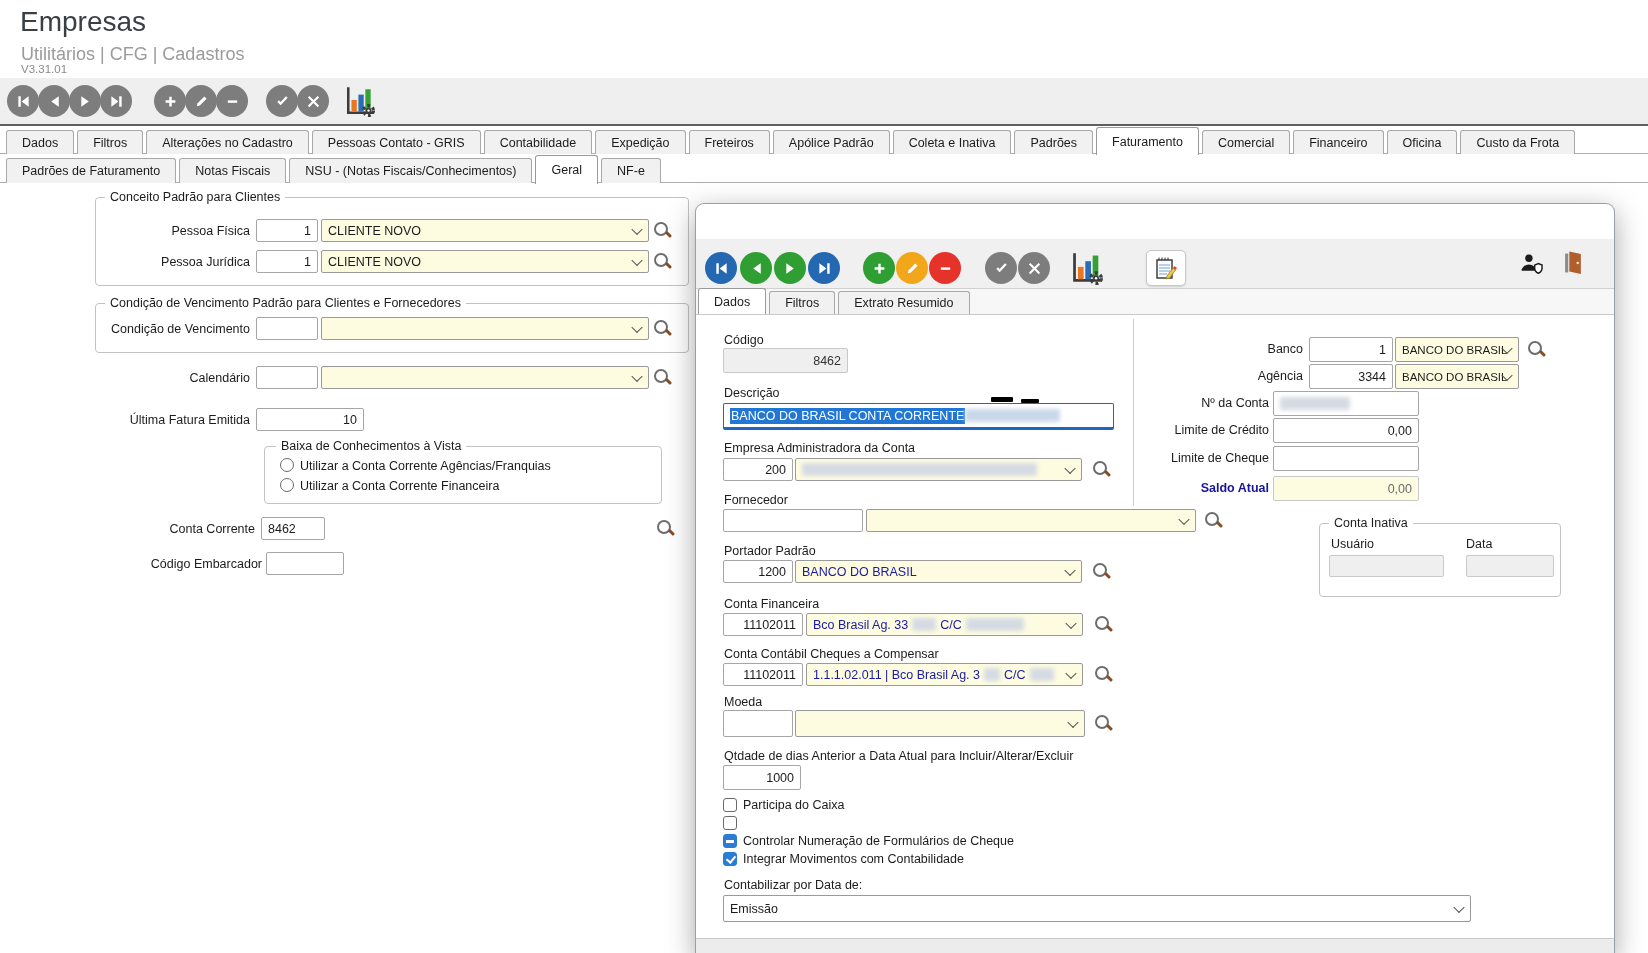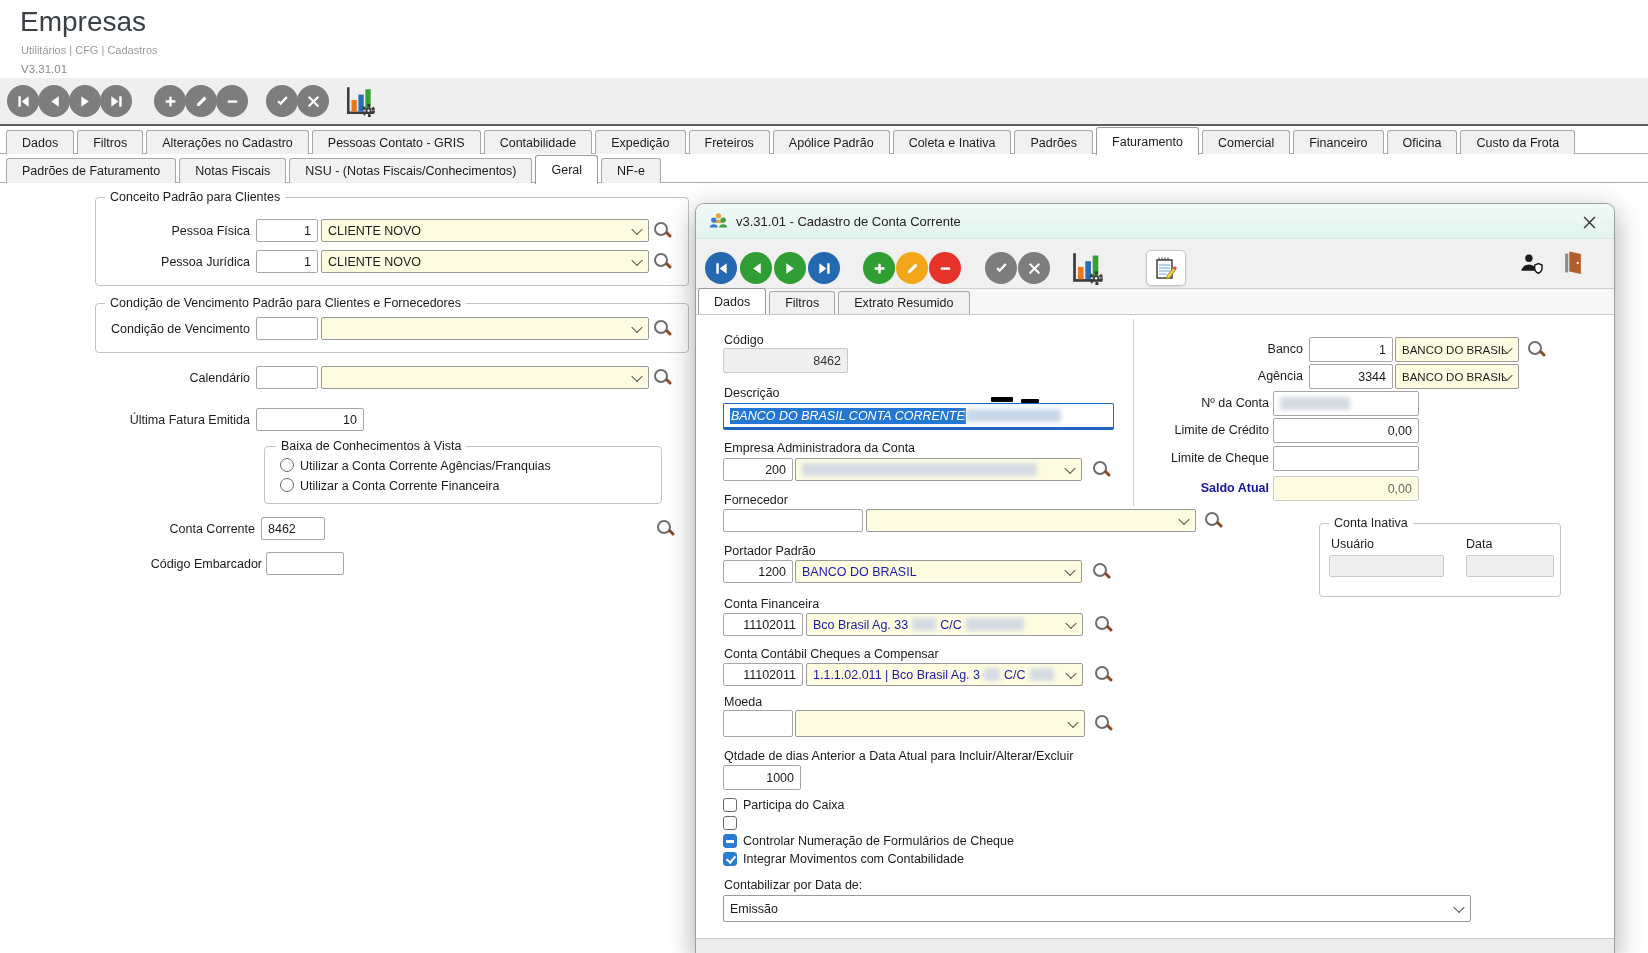--- a/index.html
+++ b/index.html
@@ -35,41 +35,41 @@
        font:12.5px "Liberation Sans",sans-serif;position:relative;}
   .tab.act{height:28px;margin-top:-3px;background:#fff;z-index:2;border-color:#9a9a9a;}
   .rd{position:absolute;width:14px;height:14px;border:1px solid #6a6a6a;border-radius:50%;background:#fff;box-sizing:border-box;}
   .ck{position:absolute;width:14px;height:14px;border:1px solid #6a6a6a;border-radius:3px;background:#fff;box-sizing:border-box;}
   .ck.on{background:#2b7cd3;border-color:#2b7cd3;}
   .ck.on::after{content:"";position:absolute;left:4px;top:1px;width:4px;height:7px;border-right:2px solid #fff;
        border-bottom:2px solid #fff;transform:rotate(40deg);}
   .ck.ind{background:#2b7cd3;border-color:#2b7cd3;}
   .ck.ind::after{content:"";position:absolute;left:2px;top:5px;width:8px;height:2.5px;background:#fff;}
   .rb{display:inline-block;height:13px;background:#d5dbe2;filter:blur(2px);border-radius:2px;flex:none;}
-  .sel{background:#2277d4;color:#fff;padding:1px 1px;font-style:italic;}
+  .sel{background:#2277d4;color:#fff;padding:1px 1px;}
   .bluetx{color:#1a1aa6;}
   .modal{position:absolute;left:695px;top:203px;width:918px;height:750px;background:#fff;
        border:1px solid #98a0a6;border-bottom:none;border-radius:9px 9px 0 0;box-shadow:0 8px 28px rgba(0,0,0,.35);}
   .mtitle{position:absolute;left:0;top:0;width:100%;height:35px;border-radius:9px 9px 0 0;
        background:linear-gradient(180deg,#f0faf7,#e2f3ee);border-bottom:1px solid #d8e8e3;box-sizing:border-box;}
   .mtbar{position:absolute;left:0;top:35px;width:100%;height:50px;background:#f0f0f0;border-bottom:1px solid #d0d0d0;box-sizing:border-box;}
   .mtabs{position:absolute;left:0;top:85px;width:100%;height:26px;display:flex;align-items:flex-end;
        padding-left:2px;box-sizing:border-box;border-bottom:1px solid #c9c9c9;background:#f7f7f7;}
   .dash{position:absolute;background:#000;border-radius:1px;}
   .npbtn{position:absolute;width:38px;height:34px;background:#fff;border:1px solid #c6c6c6;border-radius:5px;
        display:flex;align-items:center;justify-content:center;box-shadow:0 1px 2px rgba(0,0,0,.12);}
   .xbtn{position:absolute;width:26px;height:24px;display:flex;align-items:center;justify-content:center;}
 </style>
 </head>
 <body>
 
 <div class="screen">
 
   <div class="lb" style="left:20px;top:6px;font-size:28px;color:#3a3f44">Empresas</div>
-  <div class="lb" style="left:21px;top:44px;font-size:11px;color:#9b9b9b">Utilitários | CFG | Cadastros</div>
+  <div class="lb" style="left:21px;top:44px;font-size:18px;color:#9b9b9b">Utilitários | CFG | Cadastros</div>
   <div class="lb" style="left:21px;top:63px;font-size:11.5px;color:#8a8a8a">V3.31.01</div>
 
   <div class="tbar">
     <div class="cbtn gray" style="left:7px;top:7px">
         <svg width="15" height="15" viewBox="0 0 16 16" fill="#fff">
           <path d="M2.5 2.5h2.6v11H2.5z M13.5 2.5v11L6 8z"></path>
         </svg>
       </div>
     <div class="cbtn gray" style="left:38px;top:7px">
         <svg width="15" height="15" viewBox="0 0 16 16" fill="#fff">
@@ -242,38 +242,20 @@
   <div class="lbr" style="left:110px;top:522px;width:145px">Conta Corrente</div>
   <div class="inp" style="left:261px;top:517px;width:64px">
       <span>8462</span>
     </div>
   <div class="mag" style="left:656px;top:519px"></div>
 
   <div class="lbr" style="left:80px;top:557px;width:182px">Código Embarcador</div>
   <div class="inp" style="left:266px;top:552px;width:78px"></div>
 
   <div class="modal">
-    <div class="mtitle">
-      <div style="position:absolute;left:13px;top:8px">
-        <svg width="19" height="18" viewBox="0 0 19 17">
-          <circle cx="9.5" cy="3.4" r="2.7" fill="#eda33f"></circle>
-            <path d="M5.4 10.5a4.2 4 0 0 1 8.2 0z" fill="#eda33f"></path>
-          <circle cx="4.8" cy="7.6" r="2.7" fill="#3b7bc8"></circle>
-            <path d="M.6 15a4.2 4 0 0 1 8.2 0z" fill="#3b7bc8"></path>
-          <circle cx="14.2" cy="7.6" r="2.7" fill="#3da23d"></circle>
-            <path d="M10 15a4.2 4 0 0 1 8.2 0z" fill="#3da23d"></path>
-        </svg>
-      </div>
-      <div class="lb" style="left:40px;top:10px;font-size:13px;color:#222">v3.31.01 - Cadastro de Conta Corrente</div>
-      <div class="xbtn" style="right:12px;top:6px">
-        <svg width="13" height="13" viewBox="0 0 12 12">
-            <path d="M1 1l10 10M11 1L1 11" stroke="#333" stroke-width="1.3"></path>
-          </svg>
-      </div>
-    </div>
 
     <div class="mtbar">
       <div class="cbtn blue" style="left:9px;top:13px">
           <svg width="15" height="15" viewBox="0 0 16 16" fill="#fff">
             <path d="M2.5 2.5h2.6v11H2.5z M13.5 2.5v11L6 8z"></path>
           </svg>
         </div>
       <div class="cbtn green" style="left:44px;top:13px">
           <svg width="15" height="15" viewBox="0 0 16 16" fill="#fff">
             <path d="M12.5 2.5v11L4.5 8z"></path>

